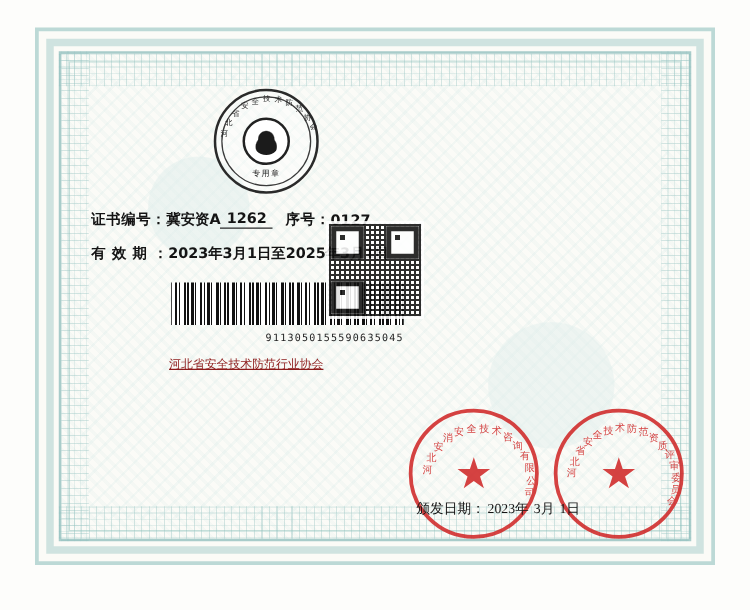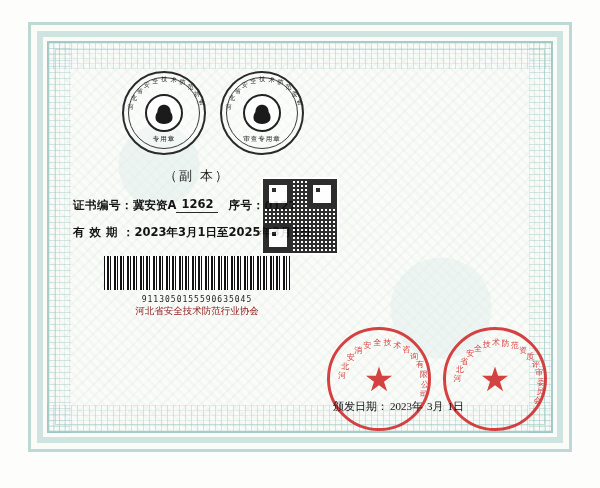--- a/index.html
+++ b/index.html
@@ -230,21 +230,21 @@
     border-bottom: 1px solid #2a2a2a;
     padding: 0 4px 1px 4px;
     min-width: 34px;
     text-align: center;
   }
   .gap10 { width: 10px; }
 
   
   .barcode-wrap {
     margin-top: 16px;
-    text-align: center;
+    text-align: right;
   }
   .barcode {
     display: inline-block;
     width: 186px;
     height: 34px;
     background:
       repeating-linear-gradient(90deg,
         #111 0 1px, #fff 1px 3px,
         #111 3px 5px, #fff 5px 6px,
         #111 6px 7px, #fff 7px 10px,
@@ -253,25 +253,27 @@
   .barcode-num {
     font-family: "DejaVu Sans Mono", monospace;
     font-size: 8px;
     letter-spacing: 1px;
     color: #222;
     margin-top: 1px;
   }
 
   
   .issuer {
+    margin-top: 10px;
     text-align: center;
     color: #8d1b1b;
     font-family: "DejaVu Sans", sans-serif;
     font-size: 9.5px;
     line-height: 1.45;
+    text-decoration: underline;
   }
   .issuer .line2 { display: block; }
   .issuer .print {
     color: #8d1b1b;
     font-weight: bold;
   }
 
   
   .company-name {
     font-family: "DejaVu Sans", sans-serif;
@@ -417,43 +419,22 @@
               <span style="transform:rotate(38deg) translate(0,-38px) rotate(-38deg)">范</span>
               <span style="transform:rotate(52deg) translate(0,-38px) rotate(-52deg)">协</span>
               <span style="transform:rotate(66deg) translate(0,-38px) rotate(-66deg)">会</span>
             </div>
             <div class="emblem">
               <div class="inner-star"></div>
             </div>
             <div class="seal-bottom-text">专用章</div>
           </div>
 
-          <div class="round-seal">
-            <div class="ring2"></div>
-            <div class="arc-text">
-              <span style="transform:rotate(-74deg) translate(0,-38px) rotate(74deg)">河</span>
-              <span style="transform:rotate(-60deg) translate(0,-38px) rotate(60deg)">北</span>
-              <span style="transform:rotate(-46deg) translate(0,-38px) rotate(46deg)">省</span>
-              <span style="transform:rotate(-32deg) translate(0,-38px) rotate(32deg)">安</span>
-              <span style="transform:rotate(-18deg) translate(0,-38px) rotate(18deg)">全</span>
-              <span style="transform:rotate(-4deg) translate(0,-38px) rotate(4deg)">技</span>
-              <span style="transform:rotate(10deg) translate(0,-38px) rotate(-10deg)">术</span>
-              <span style="transform:rotate(24deg) translate(0,-38px) rotate(-24deg)">防</span>
-              <span style="transform:rotate(38deg) translate(0,-38px) rotate(-38deg)">范</span>
-              <span style="transform:rotate(52deg) translate(0,-38px) rotate(-52deg)">委</span>
-              <span style="transform:rotate(66deg) translate(0,-38px) rotate(-66deg)">会</span>
-            </div>
-            <div class="emblem">
-              <div class="inner-star"></div>
-            </div>
-            <div class="seal-bottom-text">审查专用章</div>
-          </div>
-        </div>
-
-        <div class="sub-title">（副 本）</div>
+        </div>
+
 
         <div class="field-row">
           <span class="field-label">证书编号：</span>
           <span class="field-val">冀安资A</span>
           <span class="field-val underline">1262</span>
           <span class="gap10"></span>
           <span class="field-label">序号：</span>
           <span class="field-val">0127</span>
         </div>
 

